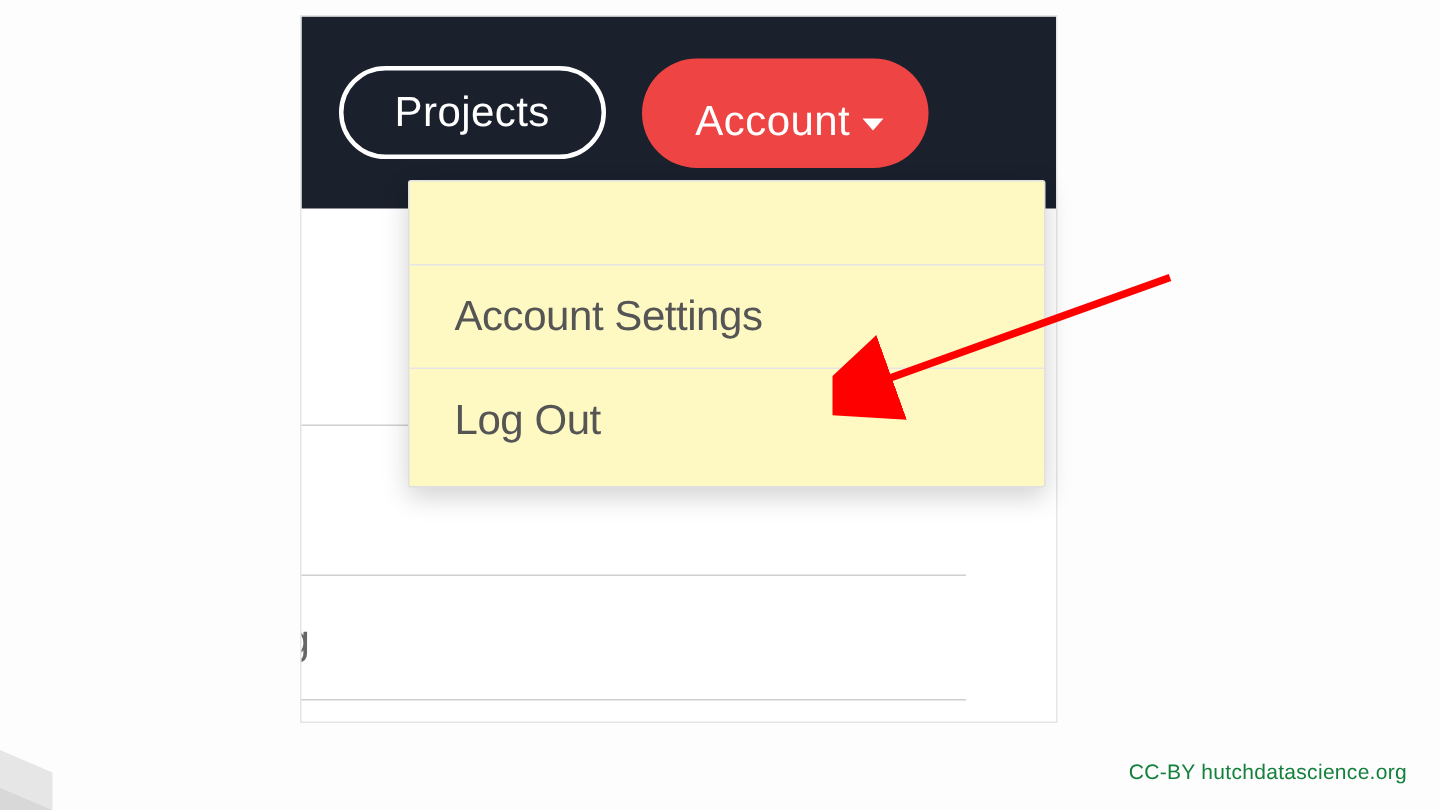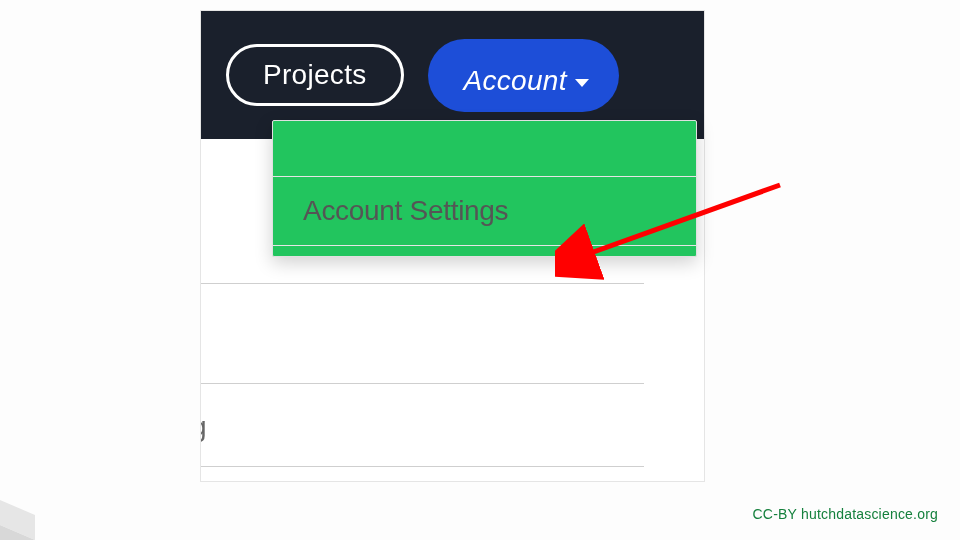--- a/index.html
+++ b/index.html
@@ -34,33 +34,32 @@
       border-radius: 40px;
       color: #fff;
       font-size: 28px;
       font-weight: 400;
       padding: 12px 34px;
       background: transparent;
       cursor: pointer;
       letter-spacing: 0.3px;
     }
     .btn-green {
-      background: #1d4ed8;
+      background: #ef4444;
       border: none;
       border-radius: 40px;
       color: #fff;
       font-size: 28px;
       font-weight: 400;
       padding: 26px 30px 15px 36px;
       cursor: pointer;
       display: inline-flex;
       align-items: center;
       gap: 8px;
       letter-spacing: 0.3px;
-      font-style: italic;
     }
     .caret {
       display: inline-block;
       width: 0;
       height: 0;
       border-left: 7px solid transparent;
       border-right: 7px solid transparent;
       border-top: 8px solid #fff;
       margin-top: 4px;
     }
@@ -84,21 +83,21 @@
       left: -100px;
       right: 60px;
       height: 1px;
       background: #cfcfcf;
     }
     .dropdown {
       position: absolute;
       left: 272px;
       top: 120px;
       width: 425px;
-      background: #22c55e;
+      background: #fef9c3;
       border: 1px solid #e0e0e0;
       box-shadow: 0 6px 18px rgba(0,0,0,0.18);
       border-radius: 2px;
       padding-top: 55px;
       padding-bottom: 10px;
     }
     .dropdown hr {
       border: none;
       border-top: 1px solid #e5e5e5;
       margin: 0;
@@ -152,20 +151,21 @@
   <div class="bg-line" style="top:372px;"></div>
   <div class="bg-text" style="top:400px; color:#666;">; ag</div>
   <div class="bg-line" style="top:455px;"></div>
 
 </div>
 
 <div class="dropdown">
   <hr>
   <div class="item">Account Settings</div>
   <hr>
+  <div class="item">Log Out</div>
 </div>
 
 <svg class="arrow" width="250" height="110">
   <defs>
     <marker id="ah" markerWidth="14" markerHeight="12" refX="2" refY="6" orient="auto">
       <polygon points="0,0 14,6 0,12" fill="#ff0000"></polygon>
     </marker>
   </defs>
   <line x1="225" y1="10" x2="30" y2="80" stroke="#ff0000" stroke-width="5" marker-end="url(#ah)"></line>
 </svg>

